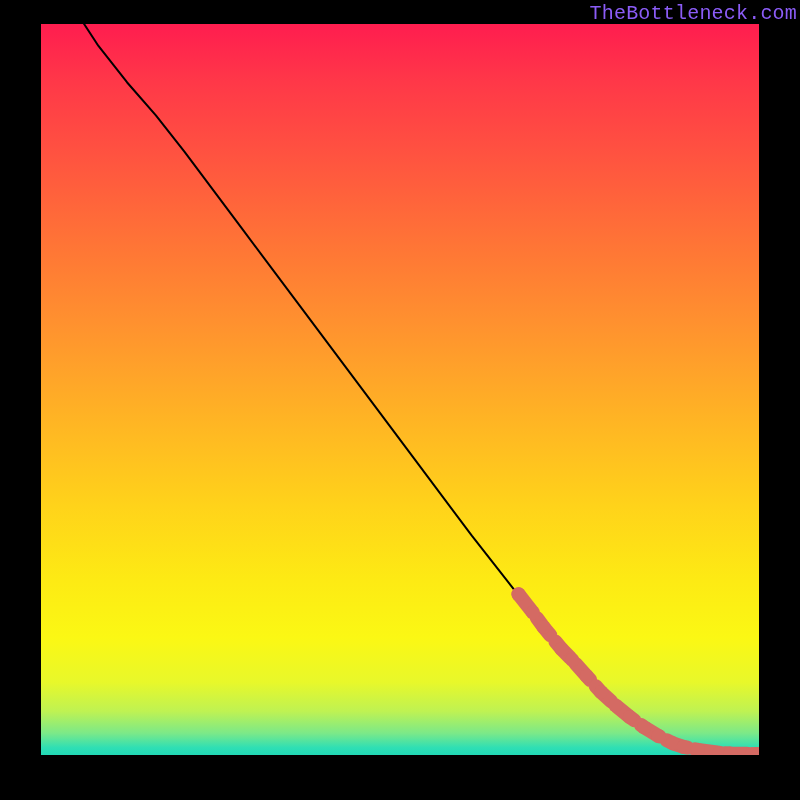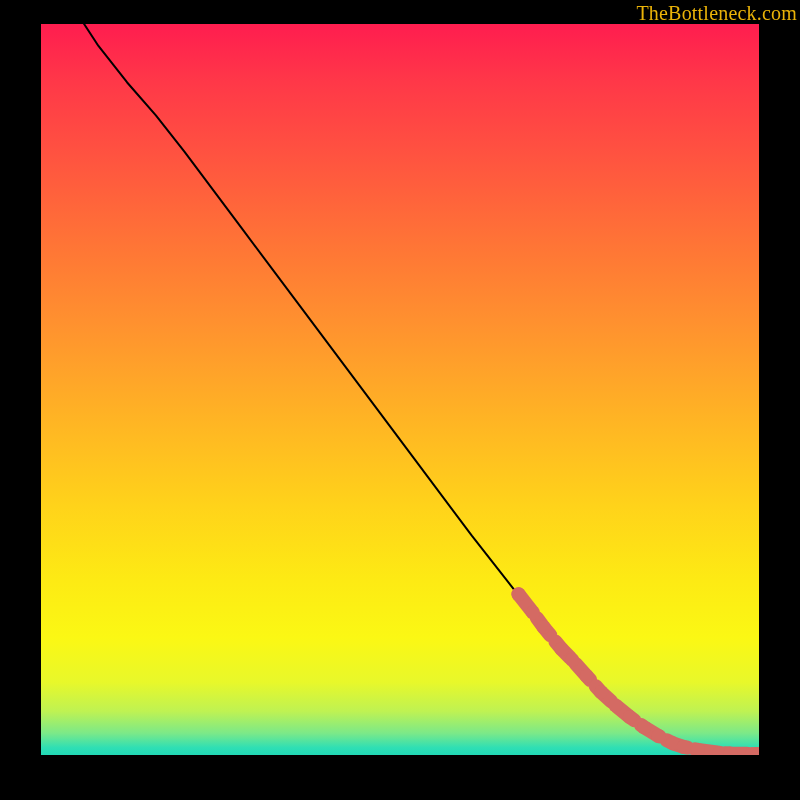--- a/index.html
+++ b/index.html
@@ -54,24 +54,24 @@
     left: 0;
     top: 0;
     width: 718px;
     height: 731px;
   }
   .attrib {
     position: absolute;
     left: 0;
     top: 2px;
     width: 797px;
-    font-family: Liberation Serif, serif;
+    font-family: Liberation Mono, monospace;
     font-size: 20px;
     font-weight: 400;
-    color: #eab308;
+    color: #8b5cf6;
     text-align: right;
     letter-spacing: 0.2px;
   }
 </style>
 </head>
 <body>
 
 <div class="stage">
   <div class="frame">
     <div class="gradient"></div>

